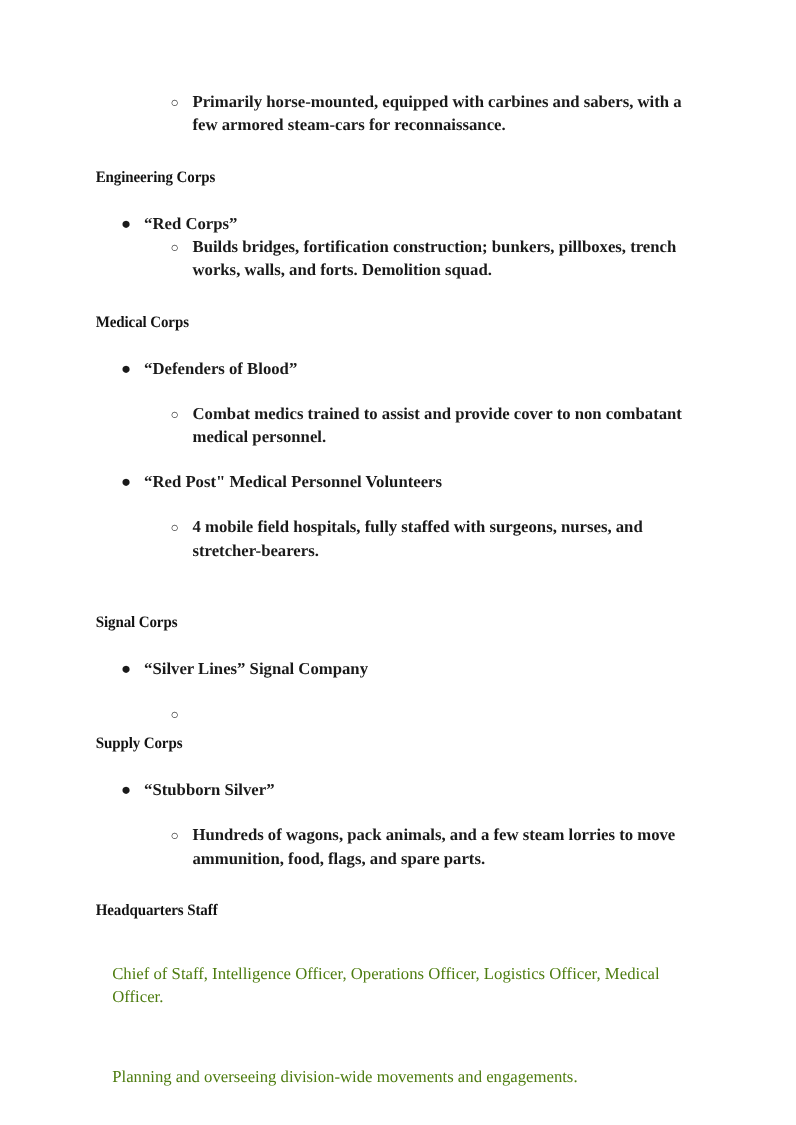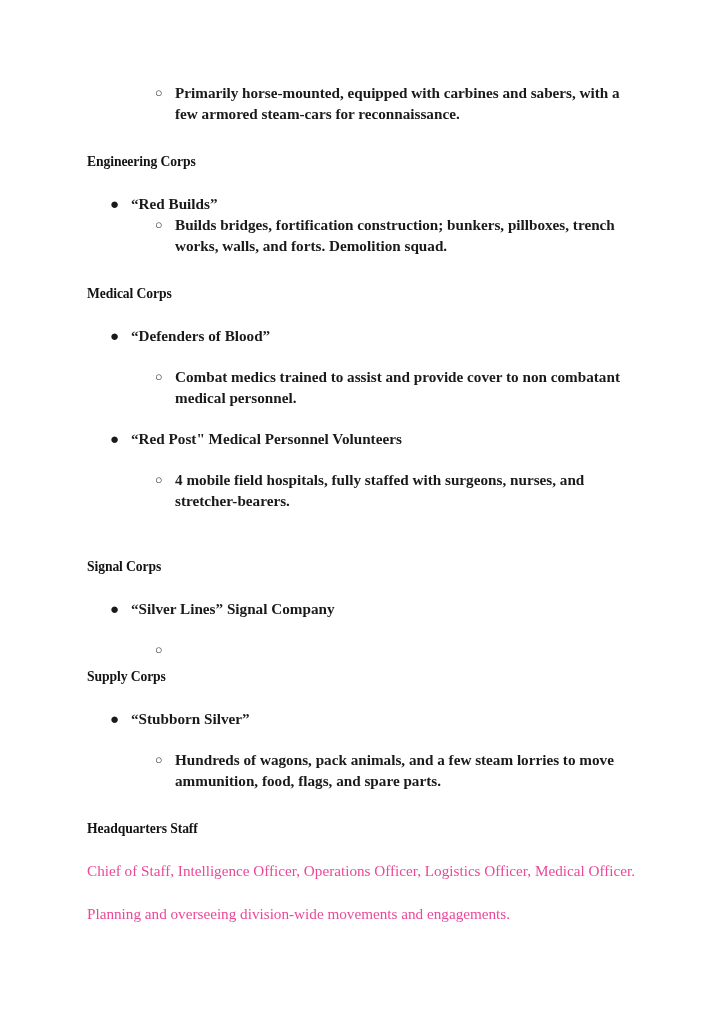--- a/index.html
+++ b/index.html
@@ -94,22 +94,22 @@
     display: block;
     font-weight: bold;
   }
   .sp-20 { height: 20px; }
   .sp-22 { height: 22px; }
 
   
   .para {
     font-size: 15.2px;
     line-height: 21px;
-    color: #ec4899;
-    margin: 0;
+    color: #4d7c0f;
+    margin: 15px;
     font-family: Liberation Serif, serif;
   }
 </style>
 </head>
 <body>
 
 <div class="page">
   <div class="content">
 
     <ul class="list">
@@ -119,21 +119,21 @@
       </li>
     </ul>
 
     <div class="gap-before-heading"></div>
     <h2 class="heading">Engineering Corps</h2>
     <div class="gap-after-heading"></div>
 
     <ul class="list">
       <li class="li li-1">
         <span class="bullet">●</span>
-        <span class="li-text">“Red Builds”</span>
+        <span class="li-text">“Red Corps”</span>
       </li>
       <li class="li li-2">
         <span class="bullet">○</span>
         <span class="li-text">Builds bridges, fortification construction; bunkers, pillboxes, trench works, walls, and forts. Demolition squad.</span>
       </li>
     </ul>
 
     <div class="gap-before-heading"></div>
     <h2 class="heading">Medical Corps</h2>
     <div class="gap-after-heading"></div>

